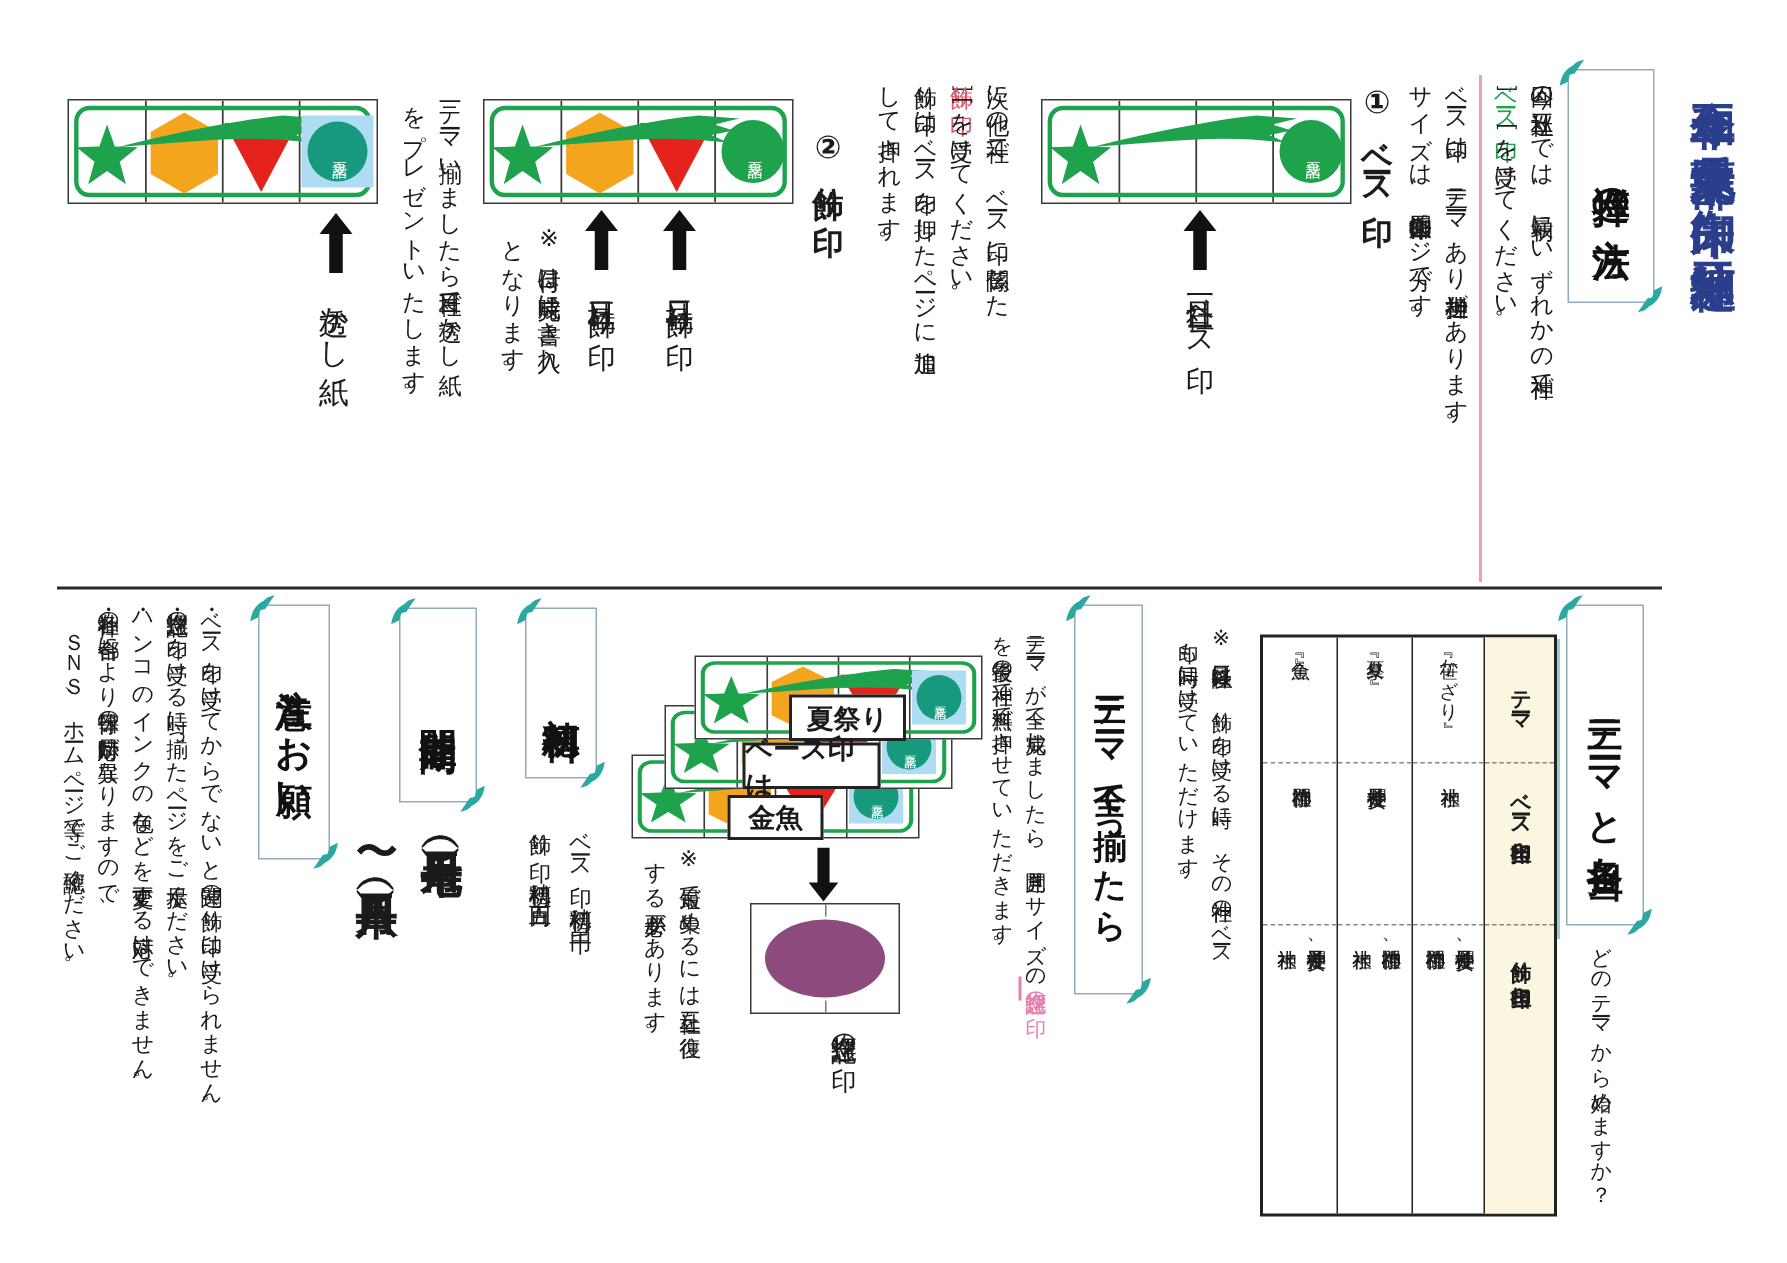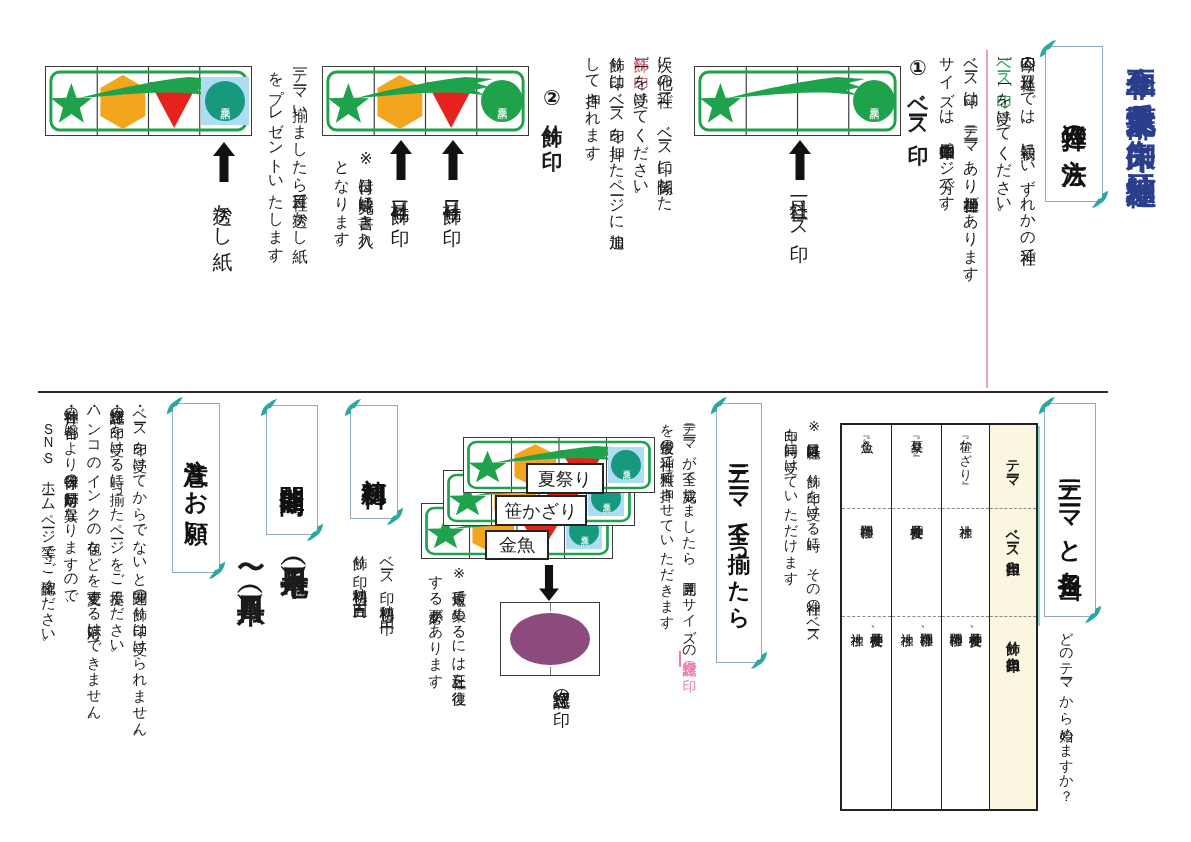--- a/index.html
+++ b/index.html
@@ -20,21 +20,21 @@
 .emR{color:#d9596b}
 .emP{color:#e87fae;border-left:2px solid #e87fae;padding-left:1px}
 .jtable{position:absolute;display:flex;border:2px solid #222;background:#fff}
 .jcol{position:relative;border-right:1.8px solid #222;display:flex;flex-direction:column;box-sizing:border-box}
 .jcol.last{border-right:none}
 .jcell{display:flex;justify-content:center;align-items:flex-start;padding-top:6px;border-bottom:1.8px dashed #888;box-sizing:border-box}
 .jcell.center{align-items:center;padding-top:0}
 .jcell.nb{border-bottom:none}
 .jcell>span{writing-mode:vertical-rl;white-space:pre-line;line-height:1.5}
 .jhead{background:#fbf6df;font-weight:bold}
-.tlabel{position:absolute;background:#fff;border:2px solid #222;display:flex;align-items:center;justify-content:center;font-weight:400}
+.tlabel{position:absolute;background:#fff;border:2px solid #222;display:flex;align-items:center;justify-content:center;font-weight:700}
 </style>
 </head>
 <body>
 
 <div id="page">
 
   <div class="v" style="right:33px;top:44px;font-size:30px;font-weight:bold;color:#2b3e8c;font-family:'DejaVu Serif',serif;letter-spacing:1px;line-height:1.1">令和五年　千葉県北東部　御朱印　納涼三社巡り</div>
 
   <div style="position:absolute;left:38px;top:391px;width:1070px;height:2px;background:#2a2a2a"></div>
 
@@ -266,21 +266,21 @@
     </svg>
     <div class="wm" style="left:144px;top:9px;width:36px;height:36px"></div>
     <div class="seal" style="left:147px;top:12px;width:30px;height:30px;background:#17997e">
         <span style="font-size:8px">夏詣</span>
       </div>
   </div>
   <div class="tlabel" style="left:526px;top:463px;width:74px;height:27px;font-size:18px">
       <span>夏祭り</span>
     </div>
   <div class="tlabel" style="left:495px;top:495px;width:88px;height:27px;font-size:18px">
-      <span>笹かざり</span>
+      <span>ベース印は</span>
     </div>
   <div class="tlabel" style="left:485px;top:530px;width:60px;height:26px;font-size:18px">
       <span>金魚</span>
     </div>
 
   <div class="arrow" style="left:536px;top:565px;width:26px;height:36px">
     <svg viewBox="0 0 22 40" width="26" height="36" style="transform:rotate(180deg)">
         <path d="M11 0 L22 14 H15.5 V40 H6.5 V14 H0 Z" fill="#111"></path>
       </svg>
   </div>

